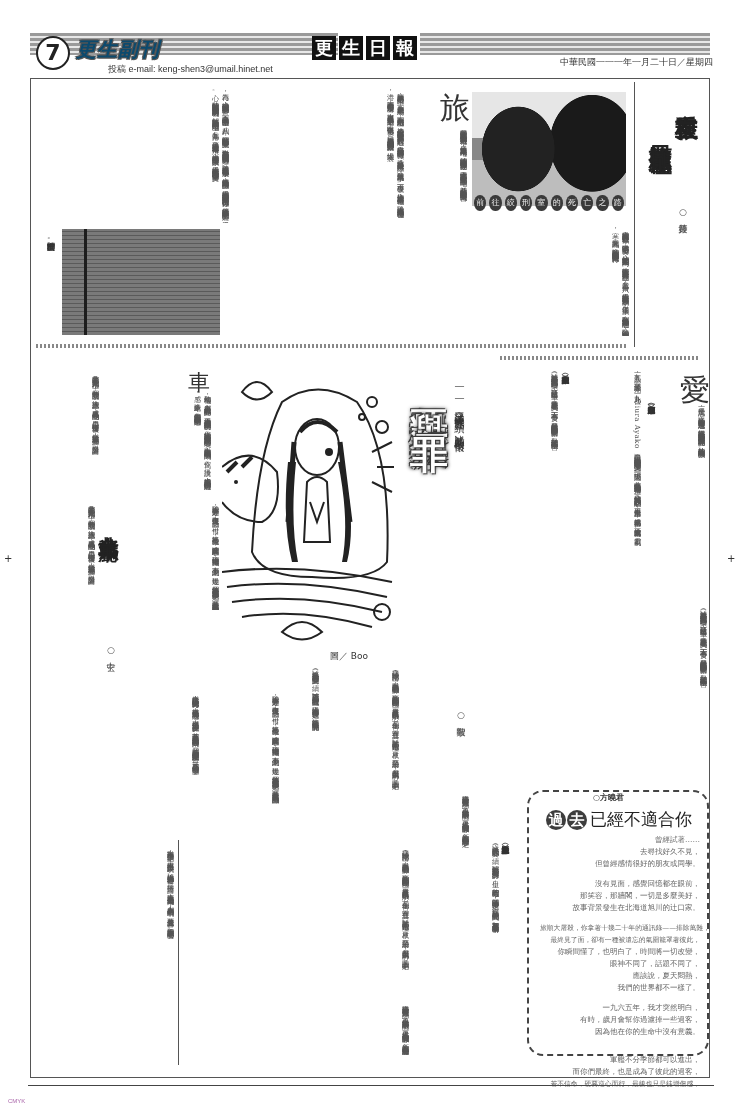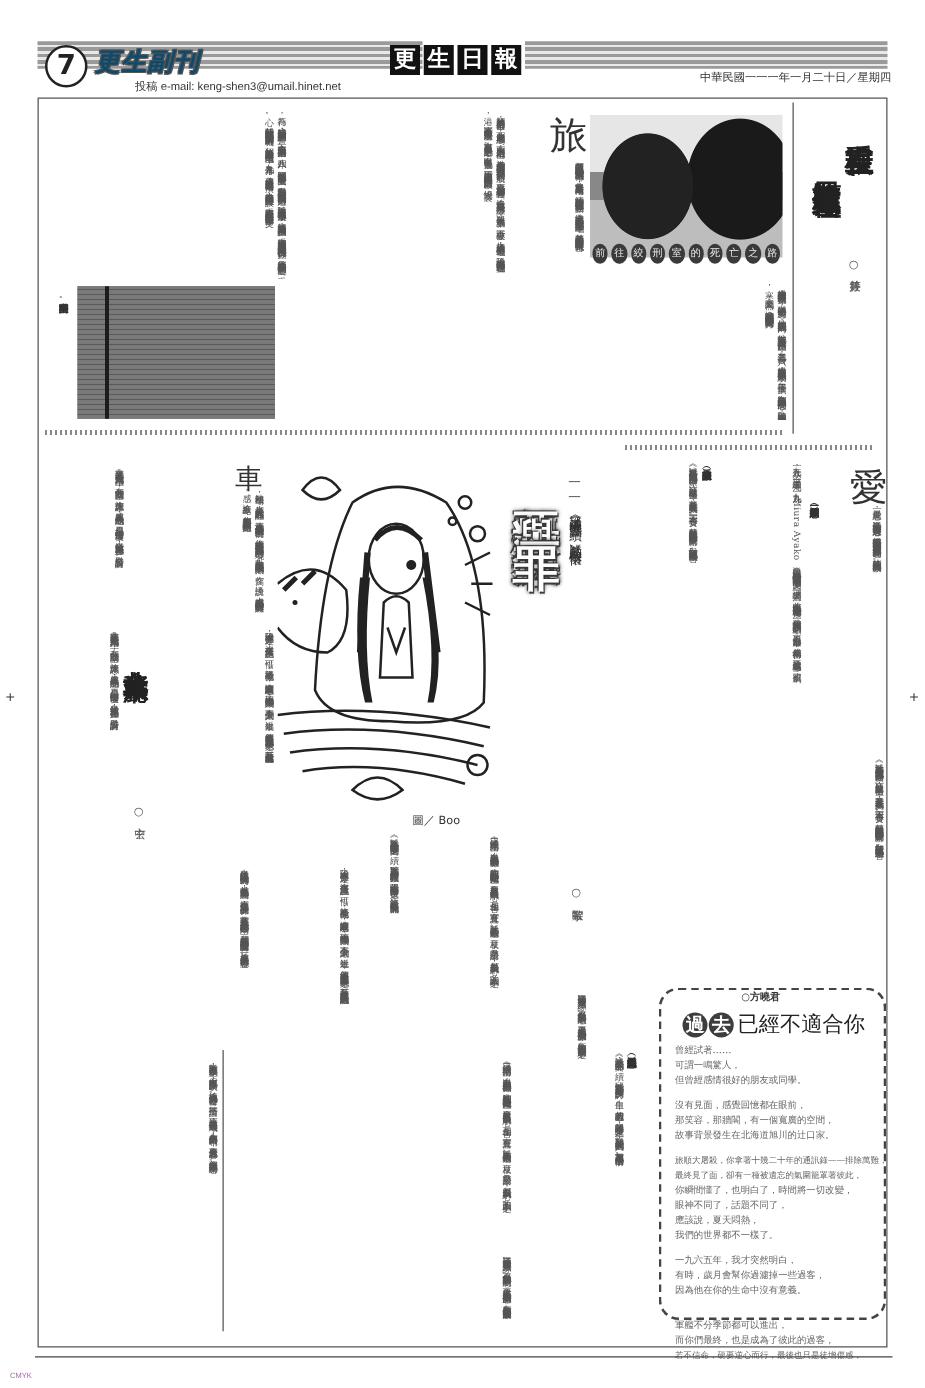--- a/index.html
+++ b/index.html
@@ -39,21 +39,21 @@
   .photo-prison{background:
       linear-gradient(90deg,transparent 0 14%,#1d1d1d 14% 16%,transparent 16%),
       repeating-linear-gradient(0deg,#7a7a7a 0 3px,#5a5a5a 3px 4px),
       #666;}
   .caption-band{display:flex;gap:3px;justify-content:center;}
   .caption-band span{display:block;width:16px;height:16px;border-radius:50%;background:#3a3a3a;
     color:#eee;font-size:8px;text-align:center;line-height:16px;}
   .art-title{font:bold 38px "DejaVu Sans",sans-serif;color:#fff;letter-spacing:4px;
     text-shadow:0 0 2px #333,0 0 4px #333,1px 1px 0 #444,-1px -1px 0 #444;}
   .poem-box{border:2px dashed #444;border-radius:16px;background:#fff;}
-  .poem-line{font:7.5px "DejaVu Serif",serif;color:#666;line-height:12px;white-space:nowrap;}
+  .poem-line{font:7.5px "DejaVu Serif",serif;color:#666;line-height:12px;white-space:nowrap;text-align:right;}
   .poem-title-circ{display:inline-block;width:20px;height:20px;border-radius:50%;background:#3d3d3d;
     color:#fff;font:bold 15px "DejaVu Sans",sans-serif;text-align:center;line-height:20px;}
   .illust{background:#fff;}
 </style>
 </head>
 <body>
 
 <div class="abs hdr-stripes"></div>
 <div class="abs hdr-stripes2"></div>
 <div class="abs page-num">7</div>
@@ -168,27 +168,27 @@
 <div class="abs poem-box" style="left:527px;top:790px;width:178px;height:262px;"></div>
 <div class="abs" style="left:590px;top:792px;font:bold 8px 'DejaVu Sans',sans-serif;color:#333;background:#fff;padding:0 3px;">○方曉君</div>
 <div class="abs" style="left:546px;top:808px;display:flex;align-items:center;gap:1px;">
   <span class="poem-title-circ">過</span>
   <span class="poem-title-circ">去</span>
   <span style="font:17px 'DejaVu Sans',sans-serif;color:#222;margin-left:2px;">已經不適合你</span>
 </div>
 <div class="abs" style="left:540px;top:834px;width:160px;">
   <div>
     <div class="poem-line">曾經試著……</div>
-    <div class="poem-line">可謂一鳴驚人，</div>
+    <div class="poem-line">去尋找好久不見，</div>
     <div class="poem-line">但曾經感情很好的朋友或同學。</div>
   </div>
   <div style="height:8px"></div>
   <div>
     <div class="poem-line">沒有見面，感覺回憶都在眼前，</div>
-    <div class="poem-line">那笑容，那牆閣，有一個寬廣的空間，</div>
+    <div class="poem-line">那笑容，那牆閣，一切是多麼美好，</div>
     <div class="poem-line">故事背景發生在北海道旭川的辻口家。</div>
   </div>
   <div style="height:8px"></div>
   <div>
     <div class="poem-line" style="font-size:6.8px">旅順大屠殺，你拿著十幾二十年的通訊錄——排除萬難，</div>
     <div class="poem-line" style="font-size:6.8px">最終見了面，卻有一種被遺忘的氣圍籠罩著彼此，</div>
     <div class="poem-line">你瞬間懂了，也明白了，時間將一切改變，</div>
     <div class="poem-line">眼神不同了，話題不同了，</div>
     <div class="poem-line">應該說，夏天悶熱，</div>
     <div class="poem-line">我們的世界都不一樣了。</div>

